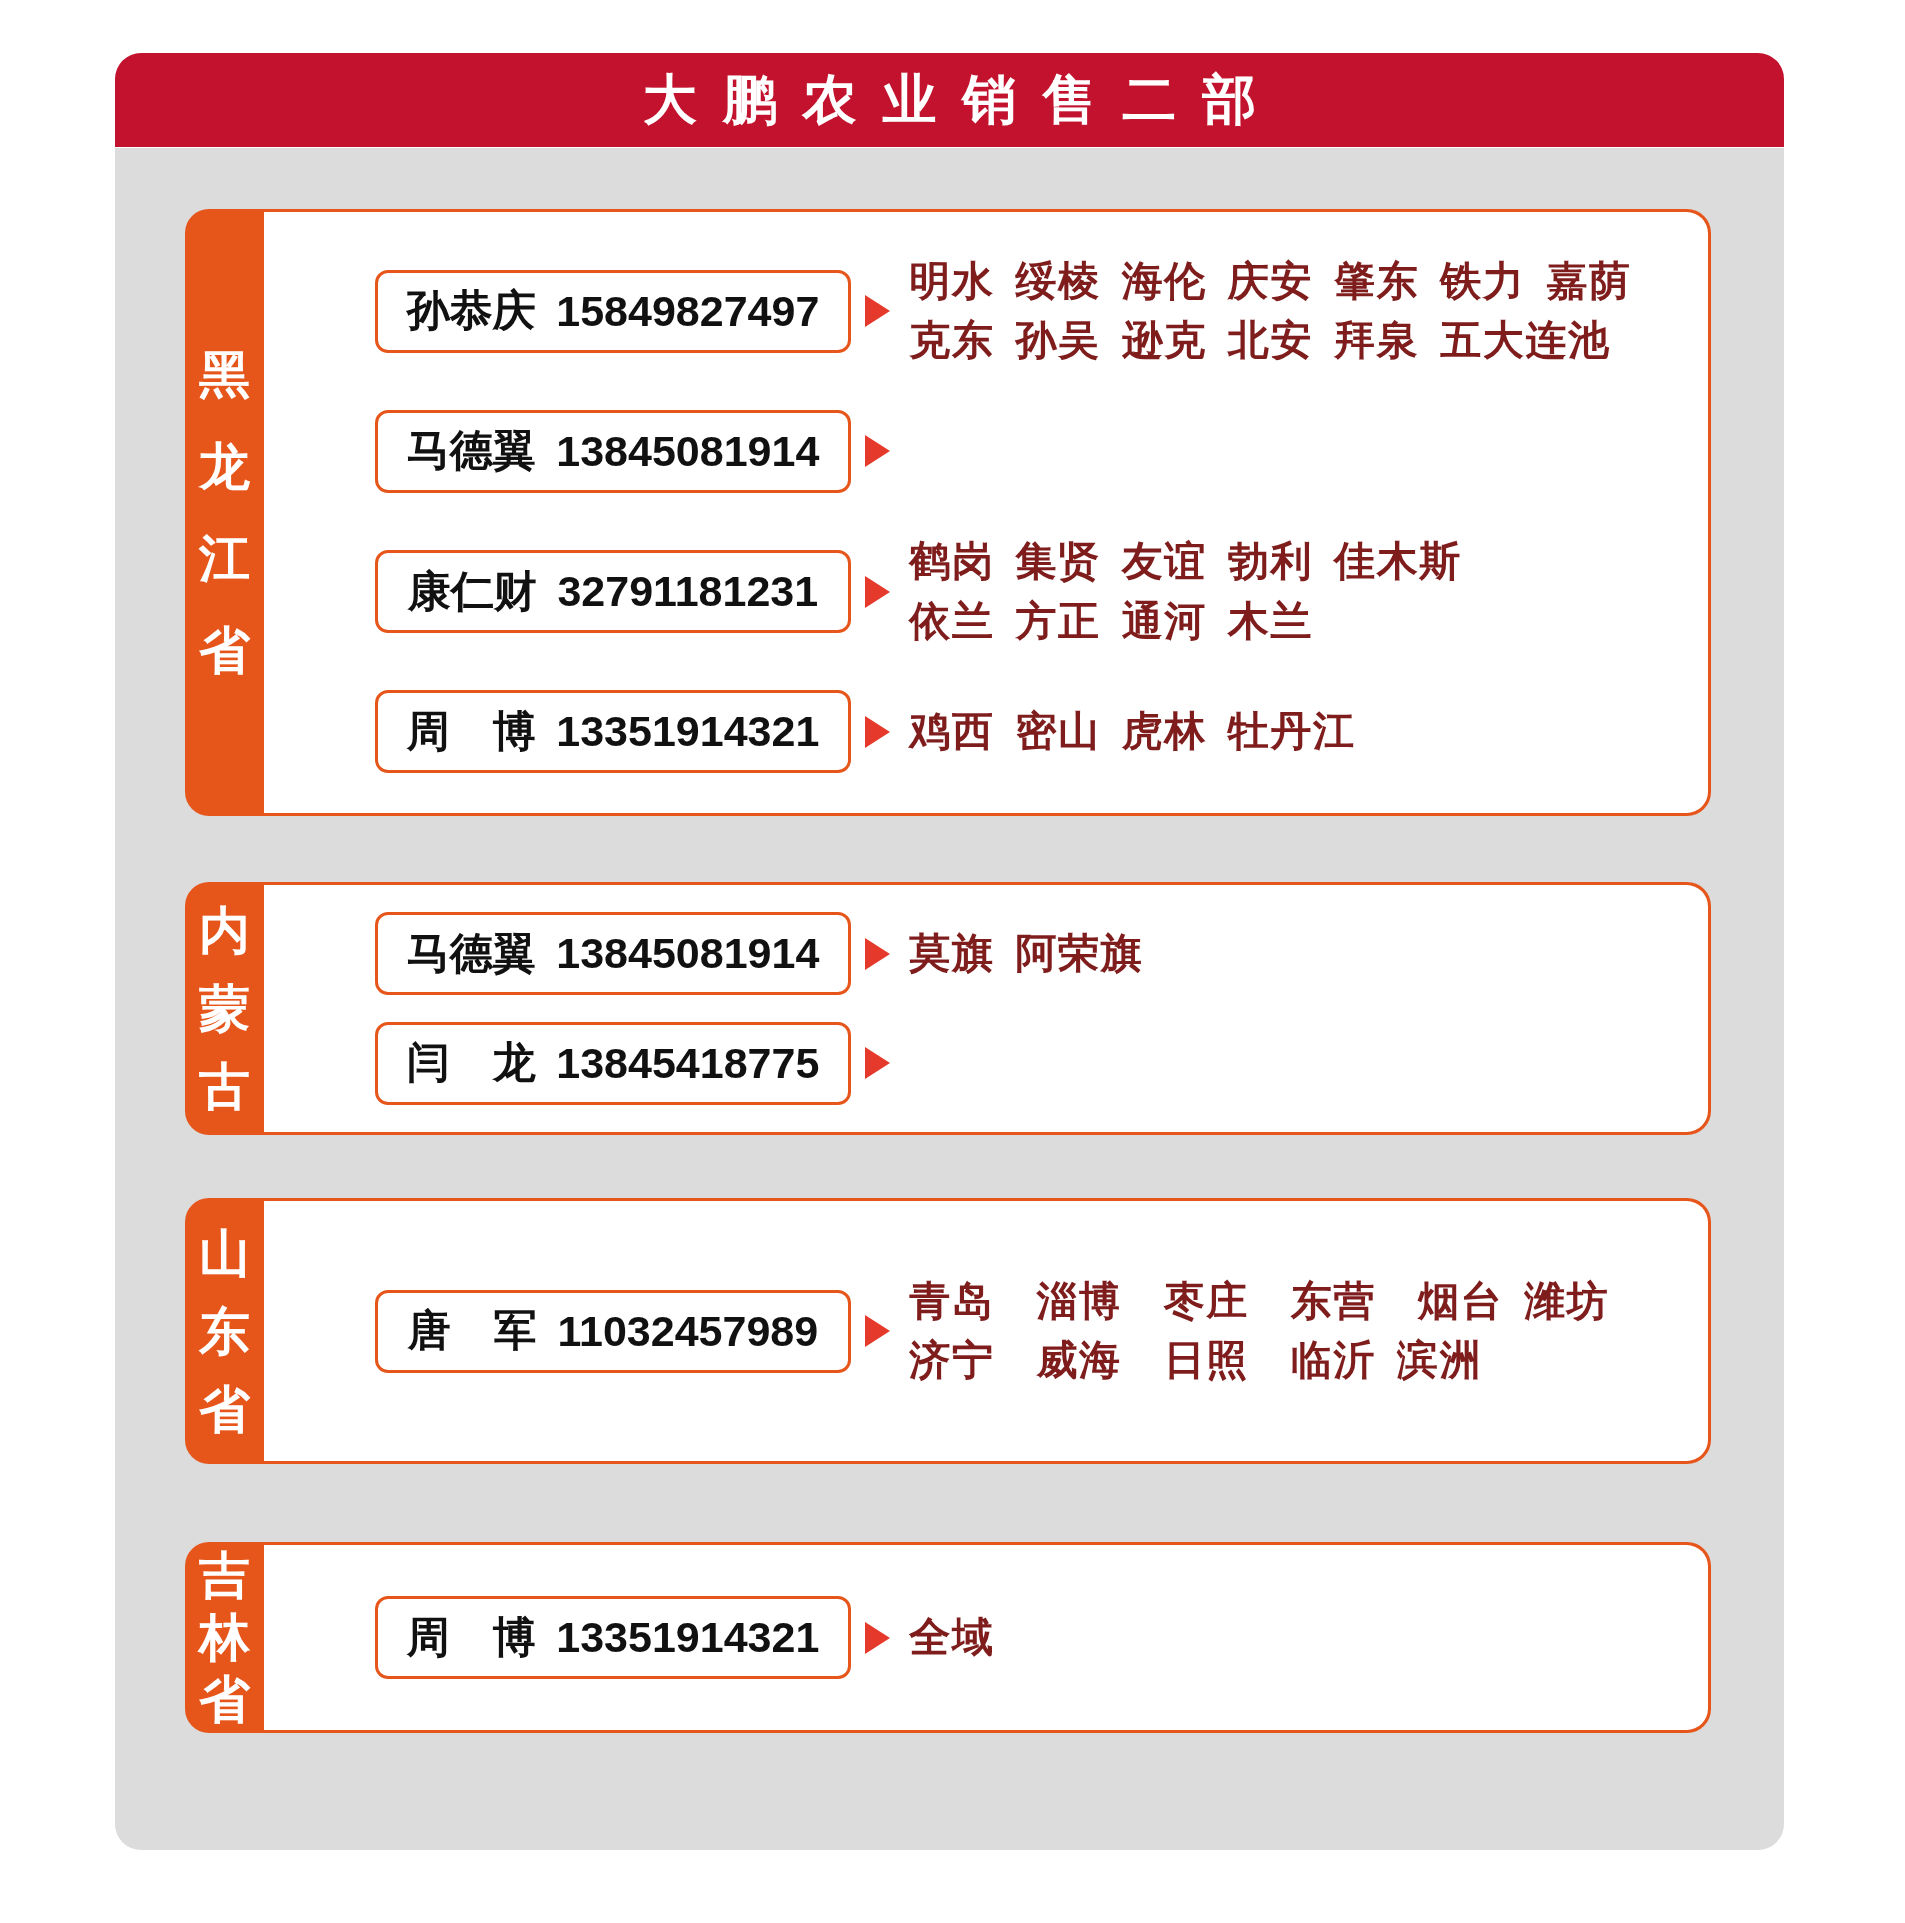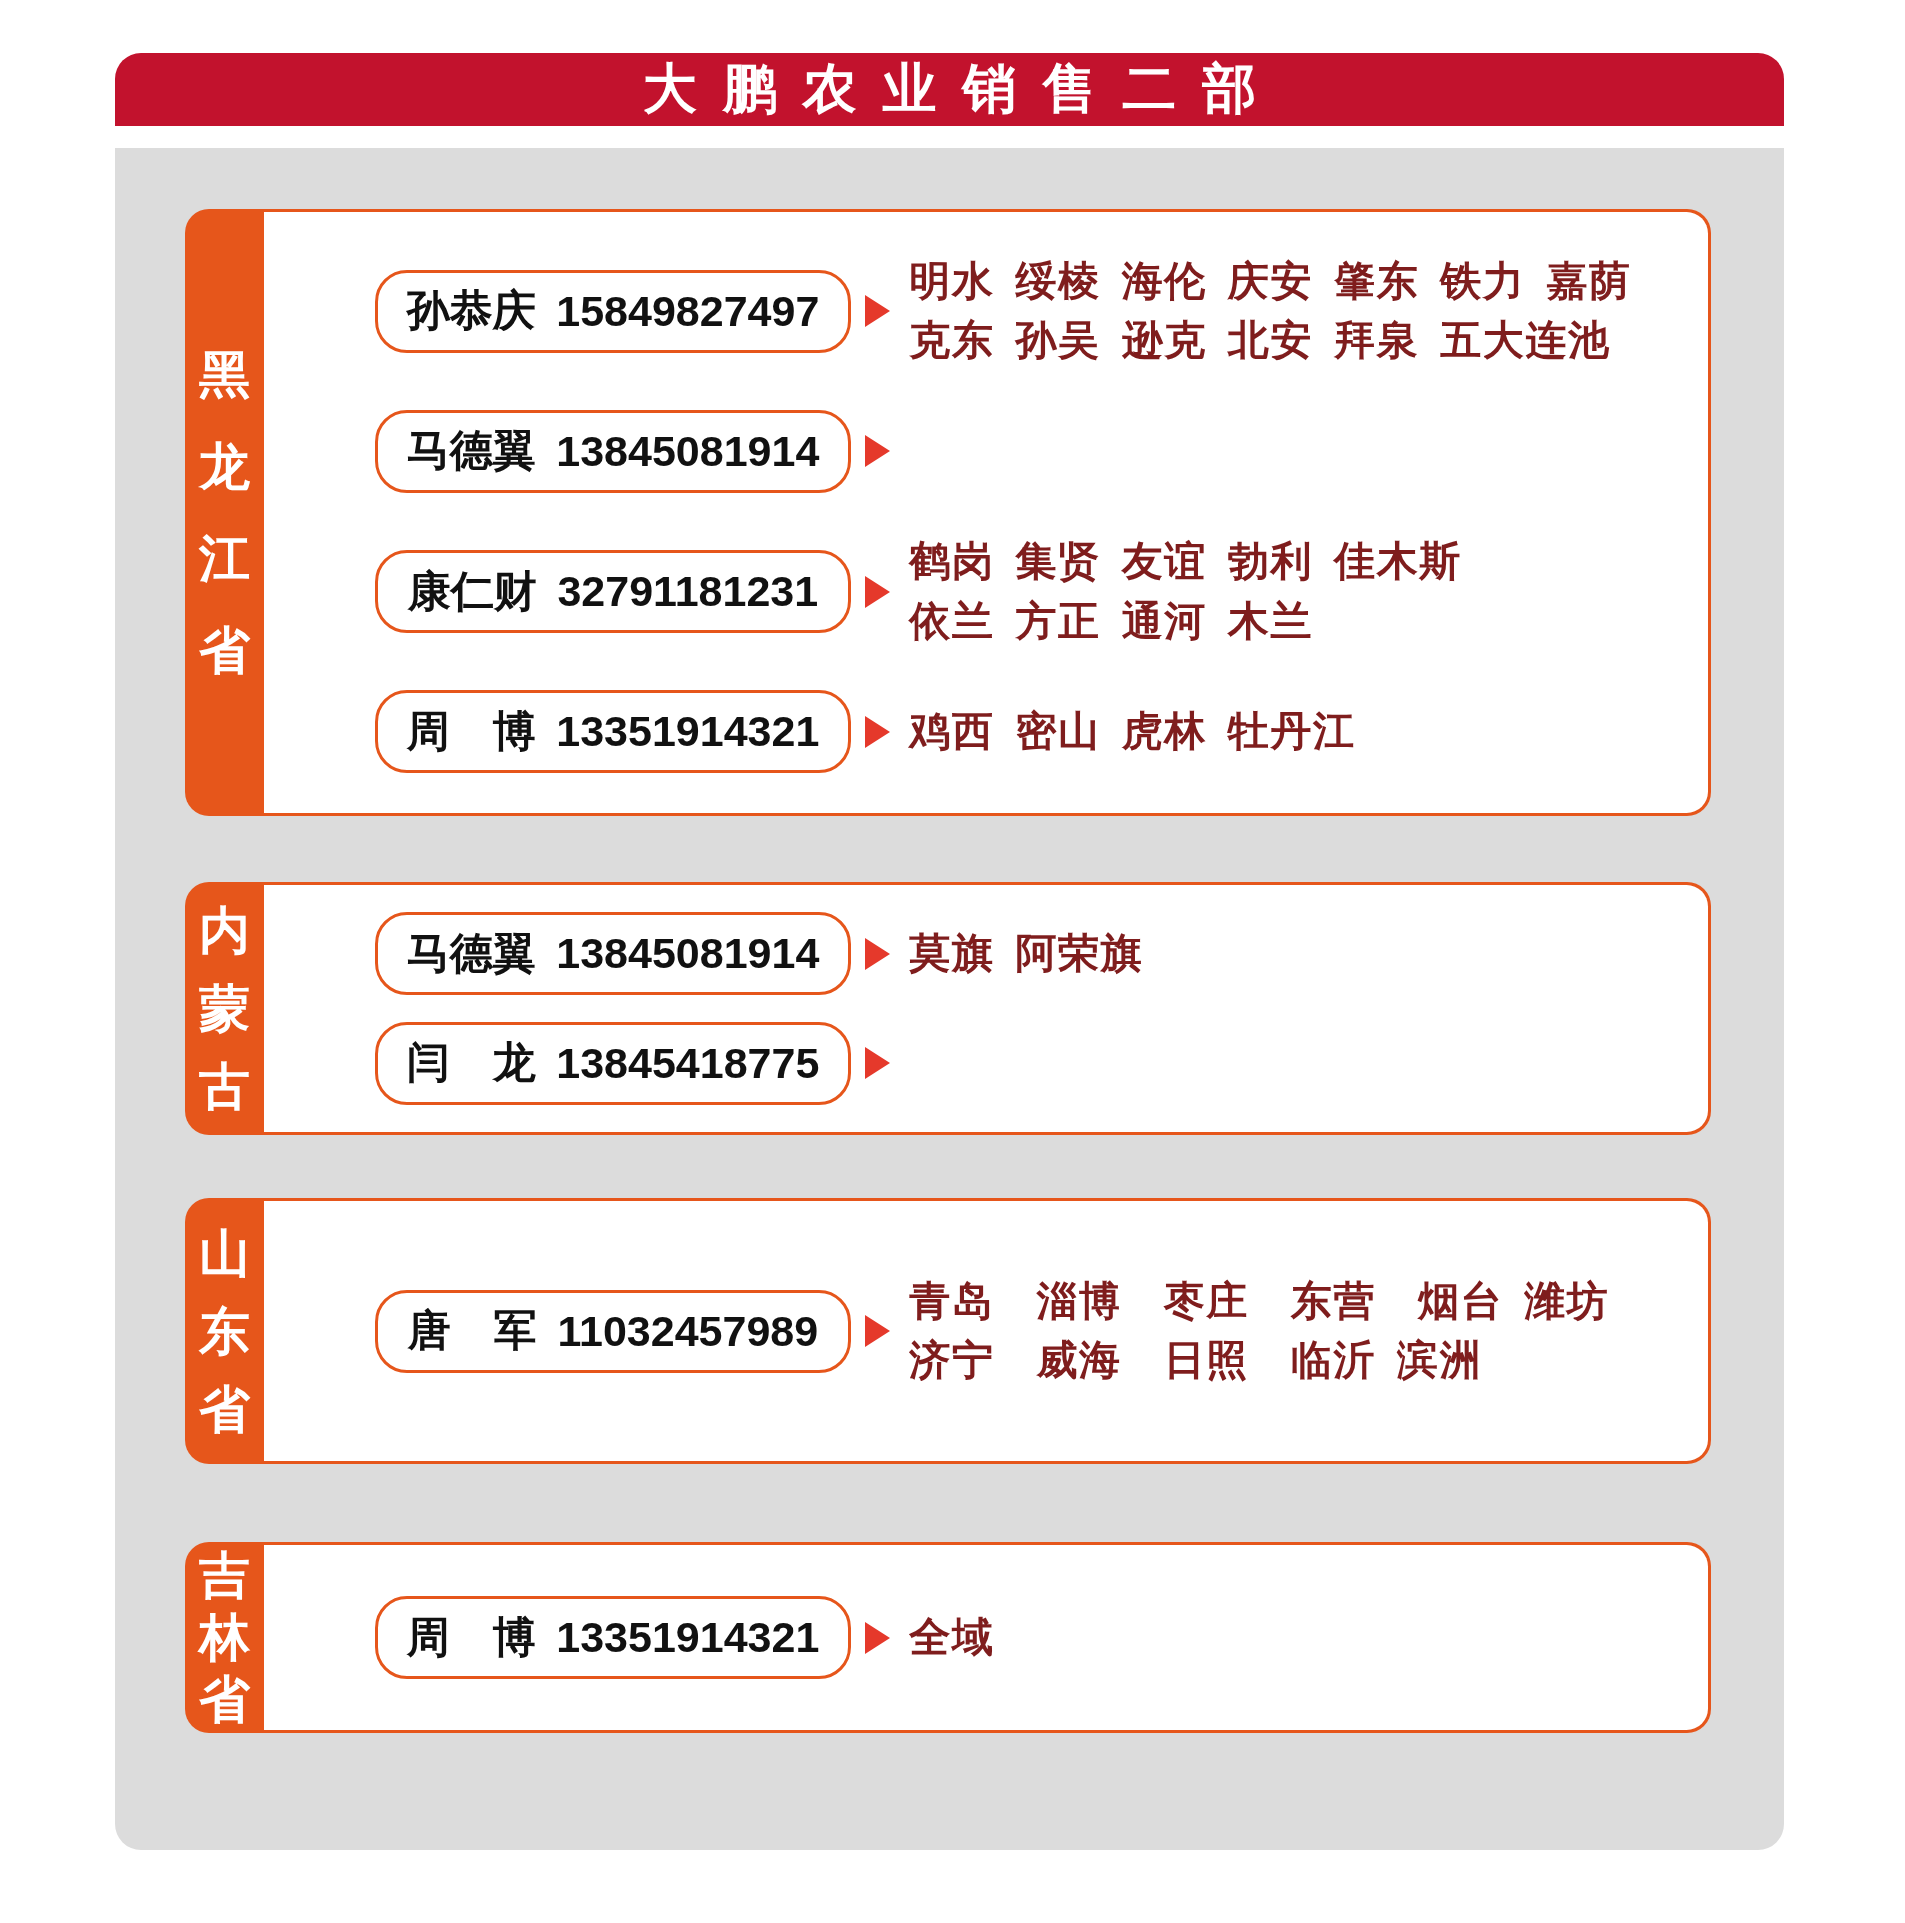--- a/index.html
+++ b/index.html
@@ -17,21 +17,21 @@
   .canvas {
     position: relative;
     width: 1906px;
     height: 1923px;
     background: #ffffff;
     overflow: hidden;
   }
   .header {
     position: absolute;
     left: 115px; top: 53px;
-    width: 1669px; height: 73px;
+    width: 1669px; height: 94px;
     background: var(--red);
     border-radius: 26px 26px 0 0;
     display: flex; align-items: center; justify-content: center;
   }
   .title {
     color: #ffffff;
     font-size: 54px;
     font-weight: 800;
     letter-spacing: 0.48em;
     padding-left: 0.48em; 
@@ -78,21 +78,21 @@
     display: flex; flex-direction: column;
     justify-content: space-evenly;
     padding-left: 111px;
     overflow: hidden;
   }
   .row { display: flex; align-items: center; }
   .namebox {
     width: 476px; min-height: 83px; flex: none;
     background: #ffffff;
     border: 3.2px solid var(--orange);
-    border-radius: 32px;
+    border-radius: 13px;
     display: flex; align-items: center; justify-content: center;
     gap: 20.6px;
     font-size: 43px;
     font-weight: 800;
     color: #111111;
     white-space: nowrap;
   }
   .arrow {
     flex: none;
     width: 0; height: 0;

